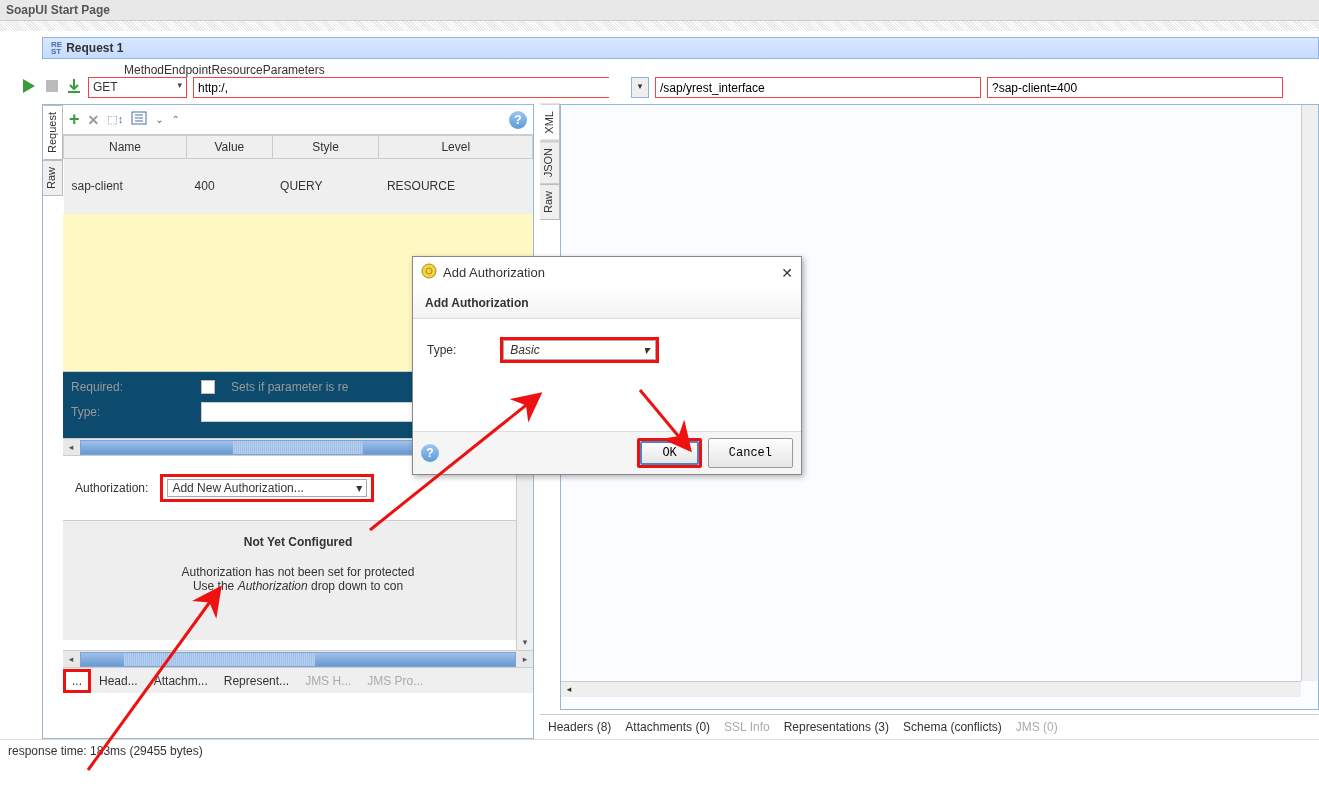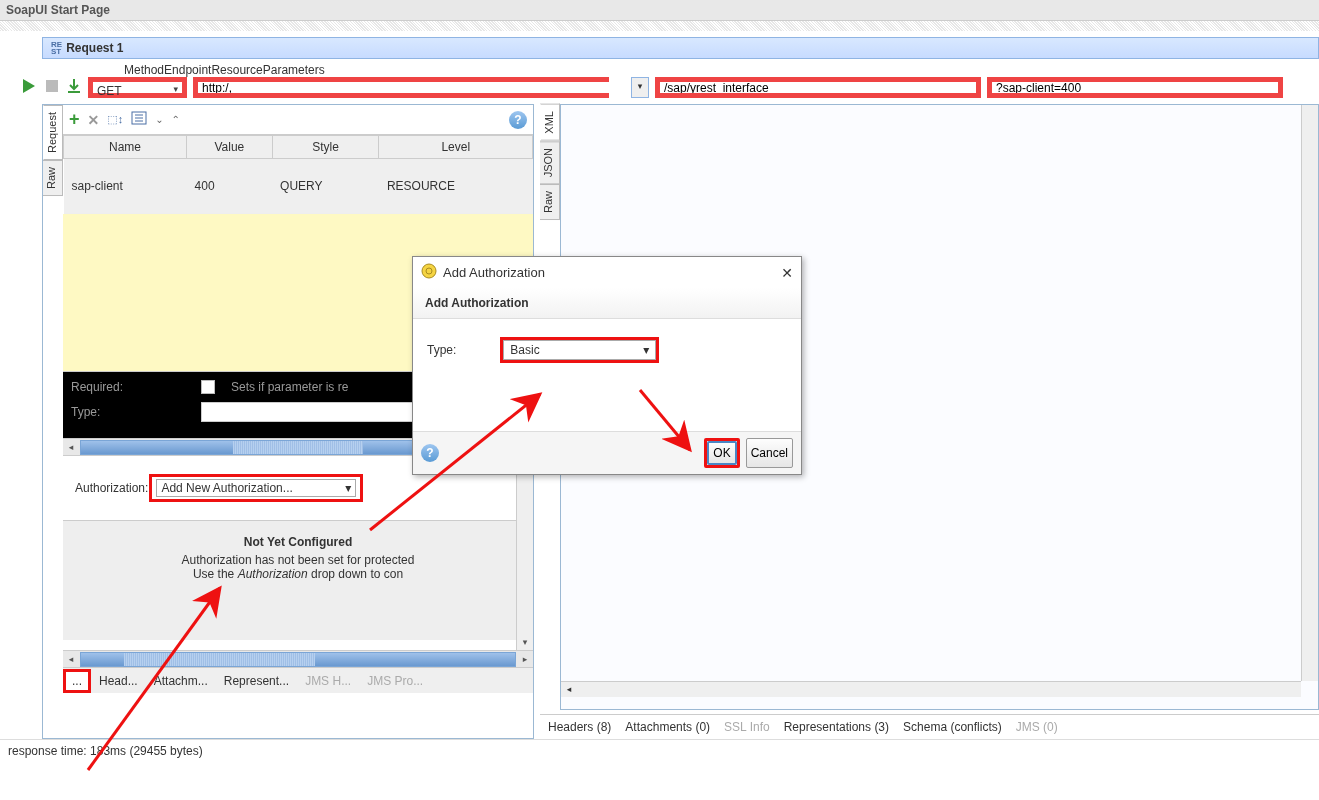--- a/index.html
+++ b/index.html
@@ -5,78 +5,78 @@
   *{box-sizing:border-box;margin:0;padding:0;}
   body{font-family:"Segoe UI",Tahoma,Arial,sans-serif;font-size:12px;color:#333;background:#fff;width:1319px;height:800px;overflow:hidden;position:relative;}
   .top-tab{background:#e8e8e8;border-bottom:1px solid #ccc;padding:3px 6px;font-weight:bold;color:#555;}
   .dotted{height:10px;background:repeating-linear-gradient(45deg,#e7e7e7,#e7e7e7 1px,#fff 1px,#fff 2px);}
   .req-tab-row{display:flex;padding-top:6px}
   .req-tab{display:flex;align-items:center;background:linear-gradient(#d8e8ff,#c7dbff);border:1px solid #8fb4e3;padding:3px 8px;margin-left:42px;}
   .req-tab .rest-badge{font-size:8px;color:#4a6fa5;font-weight:bold;line-height:7px;margin-right:4px;}
   .req-tab .title{font-weight:bold;color:#333;}
   .mlabel{font-size:12px;color:#333}
   .method-inputs{display:flex;align-items:center;padding:0 0 6px 20px;gap:6px;}
-  .combo,.text-input{border:5px solid #ef4444;background:#fff;padding:2px 4px;height:21px;font-size:12px;}
+  .combo,.text-input{border:1px solid #ef4444;background:#fff;padding:2px 4px;height:21px;font-size:12px;}
   .combo .arrow{float:right;font-size:9px;margin-left:4px;color:#444;}
   .c-method{width:99px}
   .c-endpoint{width:456px;display:flex;gap:22px;}
   .c-endpoint .text-input{flex:1;border-right:none}
   .c-endpoint .drop{width:18px;border:1px solid #8fb4e3;background:#efefef;text-align:center;line-height:17px;font-size:9px;}
   .c-resource{width:326px}
   .c-parameters{width:296px}
   .side-tabs{display:flex;flex-direction:column;width:20px;}
   .side-tab{writing-mode:vertical-rl;transform:rotate(180deg);text-align:center;padding:6px 2px;font-size:11px;border:1px solid #bbb;border-right:none;margin-bottom:0;background:#efefef;}
   .side-tab.active{background:#fff;border-right:1px solid #fff;font-weight:normal;}
   .left-content{flex:1;display:flex;flex-direction:column;}
   .toolbar{display:flex;align-items:center;gap:8px;padding:4px 6px;border-bottom:1px solid #ccc;}
   .toolbar .spacer{flex:1}
   .help-ico{width:18px;height:18px;border-radius:50%;background:linear-gradient(#9ec6f0,#5a9bd5);color:#fff;text-align:center;line-height:18px;font-weight:bold;font-size:12px;}
   table.params{width:100%;border-collapse:collapse;font-size:12px;}
   table.params th{background:#efefef;border:1px solid #ccc;padding:4px 8px;font-weight:normal;}
   table.params td{padding:20px 8px;border-bottom:1px solid #eee;text-align:left;}
   .params-area{height:236px;background:#fef9c3;}
   .params-area table{background:#fff;}
   .params-area tbody tr{background:#efefef;}
-  .detail-pane{border-top:1px solid #ccc;padding:8px;background:#000000;color:#999;}
+  .detail-pane{border-top:1px solid #ccc;padding:8px;background:#0c4a6e;color:#999;}
   .detail-row{display:flex;align-items:center;margin-bottom:8px;gap:10px;}
   .detail-row .lbl{width:120px}
   .detail-row input[type=text]{flex:1;border:1px solid #ccc;height:20px;background:#fff;padding:0 4px;}
   .hscroll{height:17px;background:#e8e8e8;display:flex;align-items:center;border-top:1px solid #ccc;}
   .hscroll .arr{width:16px;text-align:center;font-size:9px;color:#555;}
   .hscroll .track{flex:1;height:15px;background:linear-gradient(#9fc1ea,#6a99d0);border:1px solid #7aa5d6;margin:0 1px;position:relative}
   .hscroll .thumb{position:absolute;left:35%;width:30%;top:0;bottom:0;background:repeating-linear-gradient(90deg,#b6d0ef,#b6d0ef 1px,#a0bfe6 1px,#a0bfe6 2px);}
-  .auth-section{border-top:1px solid #ccc;padding:8px;background:#fff;display:flex;align-items:center;gap:1px;}
+  .auth-section{border-top:1px solid #ccc;padding:8px;background:#fff;display:flex;align-items:center;gap:12px;}
   .auth-section .label{font-size:12px;}
   .auth-combo{border:3px solid #e11;padding:2px 4px;width:214px;display:flex;align-items:center;justify-content:space-between;background:#fff;}
   .auth-combo .inner{border:1px solid #aaa;padding:1px 4px;flex:1;display:flex;justify-content:space-between;align-items:center;}
   .config-msg{background:#eee;text-align:center;padding:14px 10px;border-top:1px solid #ccc;height:120px;position:relative}
-  .config-msg .title{font-weight:bold;margin-bottom:4px;}
+  .config-msg .title{font-weight:bold;margin-bottom:16px;}
   .config-msg em{font-style:italic;}
   .bottom-tabs{display:flex;border-top:1px solid #ccc;background:#efefef;height:26px;align-items:center;}
   .bottom-tabs .tab{padding:4px 8px;font-size:12px;color:#333;white-space:nowrap;}
   .bottom-tabs .tab.active{background:#fff;border:3px solid #e11;padding:2px 6px;}
   .bottom-tabs .tab.disabled{color:#aaa;}
   .right-content{flex:1;border:1px solid #9bb8d3;background:#fbfcff;position:relative;}
   .xml-msg{color:#2a5caa;font-size:11px;padding:6px 8px;}
   .right-bottom-tabs{display:flex;gap:14px;padding:5px 8px;font-size:12px;border-top:1px solid #ccc;background:#fff;margin-top:4px;}
   .right-bottom-tabs .tab{color:#333}
   .right-bottom-tabs .tab.disabled{color:#aaa}
   .status-bar{padding:4px 8px;font-size:12px;color:#333;border-top:1px solid #ddd;}
   
   .dialog{position:absolute;left:412px;top:256px;width:390px;background:#fff;border:1px solid #888;box-shadow:2px 2px 6px rgba(0,0,0,.3);z-index:100;}
   .dialog .titlebar{display:flex;align-items:center;padding:6px 8px;gap:6px;}
   .dialog .titlebar .t{flex:1;font-size:13px;}
   .dialog .close{font-size:14px;cursor:pointer;font-family:Arial;}
   .dialog .header{padding:8px 12px;font-weight:bold;background:linear-gradient(#fff,#f2f2f2);border-bottom:1px solid #ddd;}
   .dialog .body{padding:18px 14px 68px;display:flex;align-items:center;gap:44px;}
-  .dialog .type-combo{border:3px solid #e11;padding:0;}
+  .dialog .type-combo{border:3px solid #e11;padding:0;font-style:italic;}
   .dialog .type-combo .inner{border:1px solid #aaa;padding:2px 6px;width:153px;display:flex;justify-content:space-between;align-items:center;background:#fff;}
   .dialog .footer{display:flex;align-items:center;justify-content:space-between;padding:6px 8px;border-top:1px solid #ddd;background:#f5f5f5;}
   .dialog .footer .btns{display:flex;gap:6px;}
-  .dialog button{border:1px solid #999;background:linear-gradient(#fdfdfd,#e6e6e6);padding:3px 4px;font-size:12px;border-radius:2px;}
+  .dialog button{border:1px solid #999;background:linear-gradient(#fdfdfd,#e6e6e6);padding:3px 20px;font-size:12px;border-radius:2px;font-family:Liberation Mono, monospace;}
   .dialog .ok-wrap{border:3px solid #e11;display:inline-block;border-radius:2px;}
   .dialog .ok-wrap button{border:2px solid #4a86c5;}
   
   svg.annot{position:absolute;top:0;left:0;pointer-events:none;z-index:200;}
   .checkbox{width:14px;height:14px;border:1px solid #bbb;display:inline-block;background:#fff;vertical-align:middle;margin-right:6px;}
   .right-vscroll{position:absolute;right:0;top:0;bottom:28px;width:17px;background:#efefef;border-left:1px solid #ccc;}
   .right-hscroll{position:absolute;left:0;right:17px;bottom:12px;height:16px;background:#efefef;border-top:1px solid #ccc;display:flex;}
   .right-hscroll .arr{width:16px;text-align:center;font-size:9px;line-height:14px;}
   .auth-section-wrap{position:relative}
   .auth-vscroll{position:absolute;right:0;top:0;bottom:0;width:17px;background:#efefef;border-left:1px solid #ccc;}

